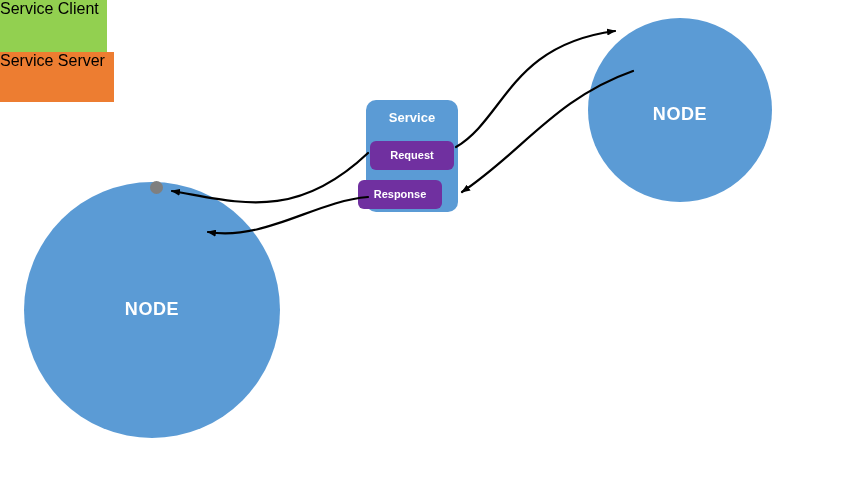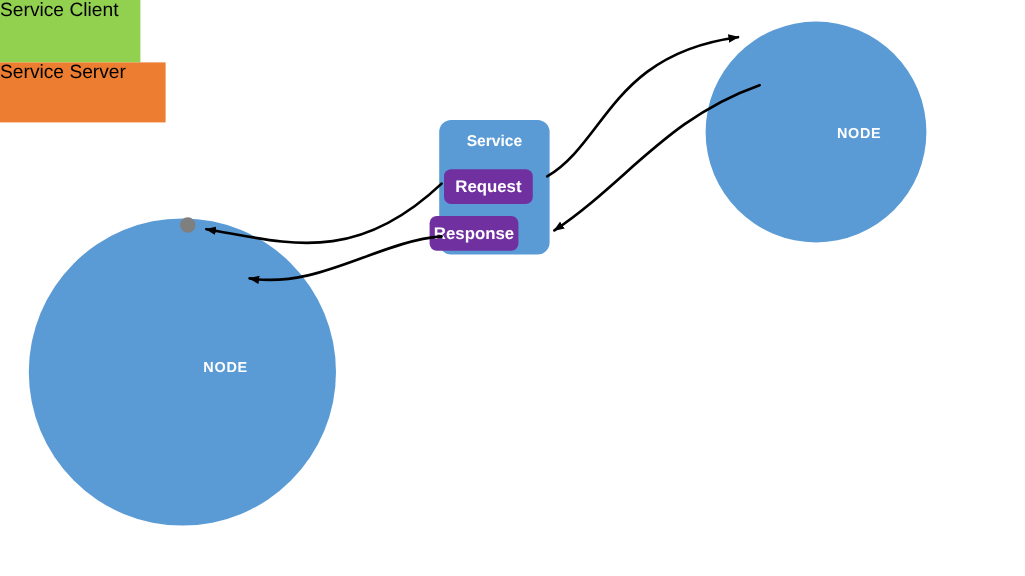--- a/index.html
+++ b/index.html
@@ -14,48 +14,47 @@
   .node-circle {
     position: absolute; border-radius: 50%;
     background: var(--node-fill, #5B9BD5);
   }
   #left-node  { left: 24px;  top: 182px; width: 256px; height: 256px; }
   #right-node { left: 588px; top: 18px;  width: 184px; height: 184px; }
 
   .node-label {
     position: absolute; text-align: center;
     color: var(--label-text, #ffffff);
-    font-weight: bold; font-size: 12px; letter-spacing: 0.6px;
+    font-weight: bold; font-size: 18px; letter-spacing: 0.6px;
     user-select: none;
-    margin-left: 36px;
   }
   #left-node-label  { left: 24px;  top: 299px; width: 256px; }
   #right-node-label { left: 588px; top: 104px; width: 184px; }
   #service-client {
-    left: 94px; top: 192px; width: 117px; height: 52px;
+    left: 94px; top: 192px; width: 107px; height: 52px;
     background: var(--client-fill, #92D050);
   }
   #service-server {
-    left: 623px; top: 28px; width: 138px; height: 50px;
+    left: 623px; top: 28px; width: 114px; height: 50px;
     background: var(--server-fill, #ED7D31);
   }
 
   #service-box {
     position: absolute; left: 366px; top: 100px; width: 92px; height: 112px;
     background: var(--node-fill, #5B9BD5); border-radius: 10px;
   }
   #service-box-label {
     position: absolute; left: 366px; top: 110px; width: 92px;
     text-align: center; color: var(--label-text, #ffffff);
     font-weight: bold; font-size: 13px; user-select: none;
   }
   .message-box {
-    position: absolute; width: 74px; height: 29px; line-height: 29px;
+    position: absolute; width: 84px; height: 29px; line-height: 29px;
     background: var(--message-fill, #7030A0); border-radius: 6px;
-    color: var(--label-text, #ffffff); font-weight: bold; font-size: 14px;
+    color: var(--label-text, #ffffff); font-weight: bold; font-size: 11px;
     text-align: center; user-select: none;
   }
   #request-box  { left: 370px; top: 141px; }
   #response-box { left: 358px; top: 180px; }
 
   #junction-dot {
     position: absolute; left: 150px; top: 181px; width: 13px; height: 13px;
     border-radius: 50%; background: var(--dot-fill, #7f7f7f);
   }
 

